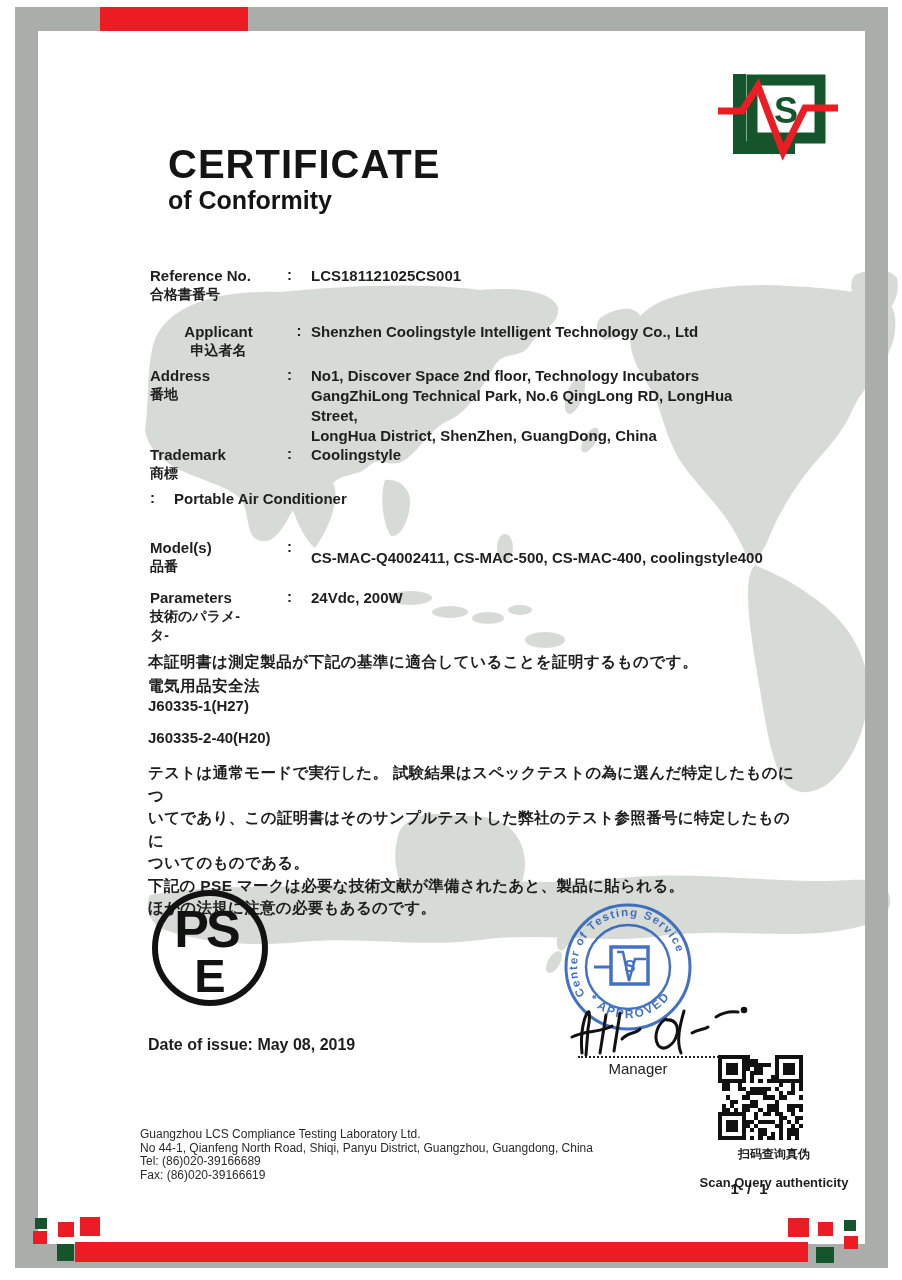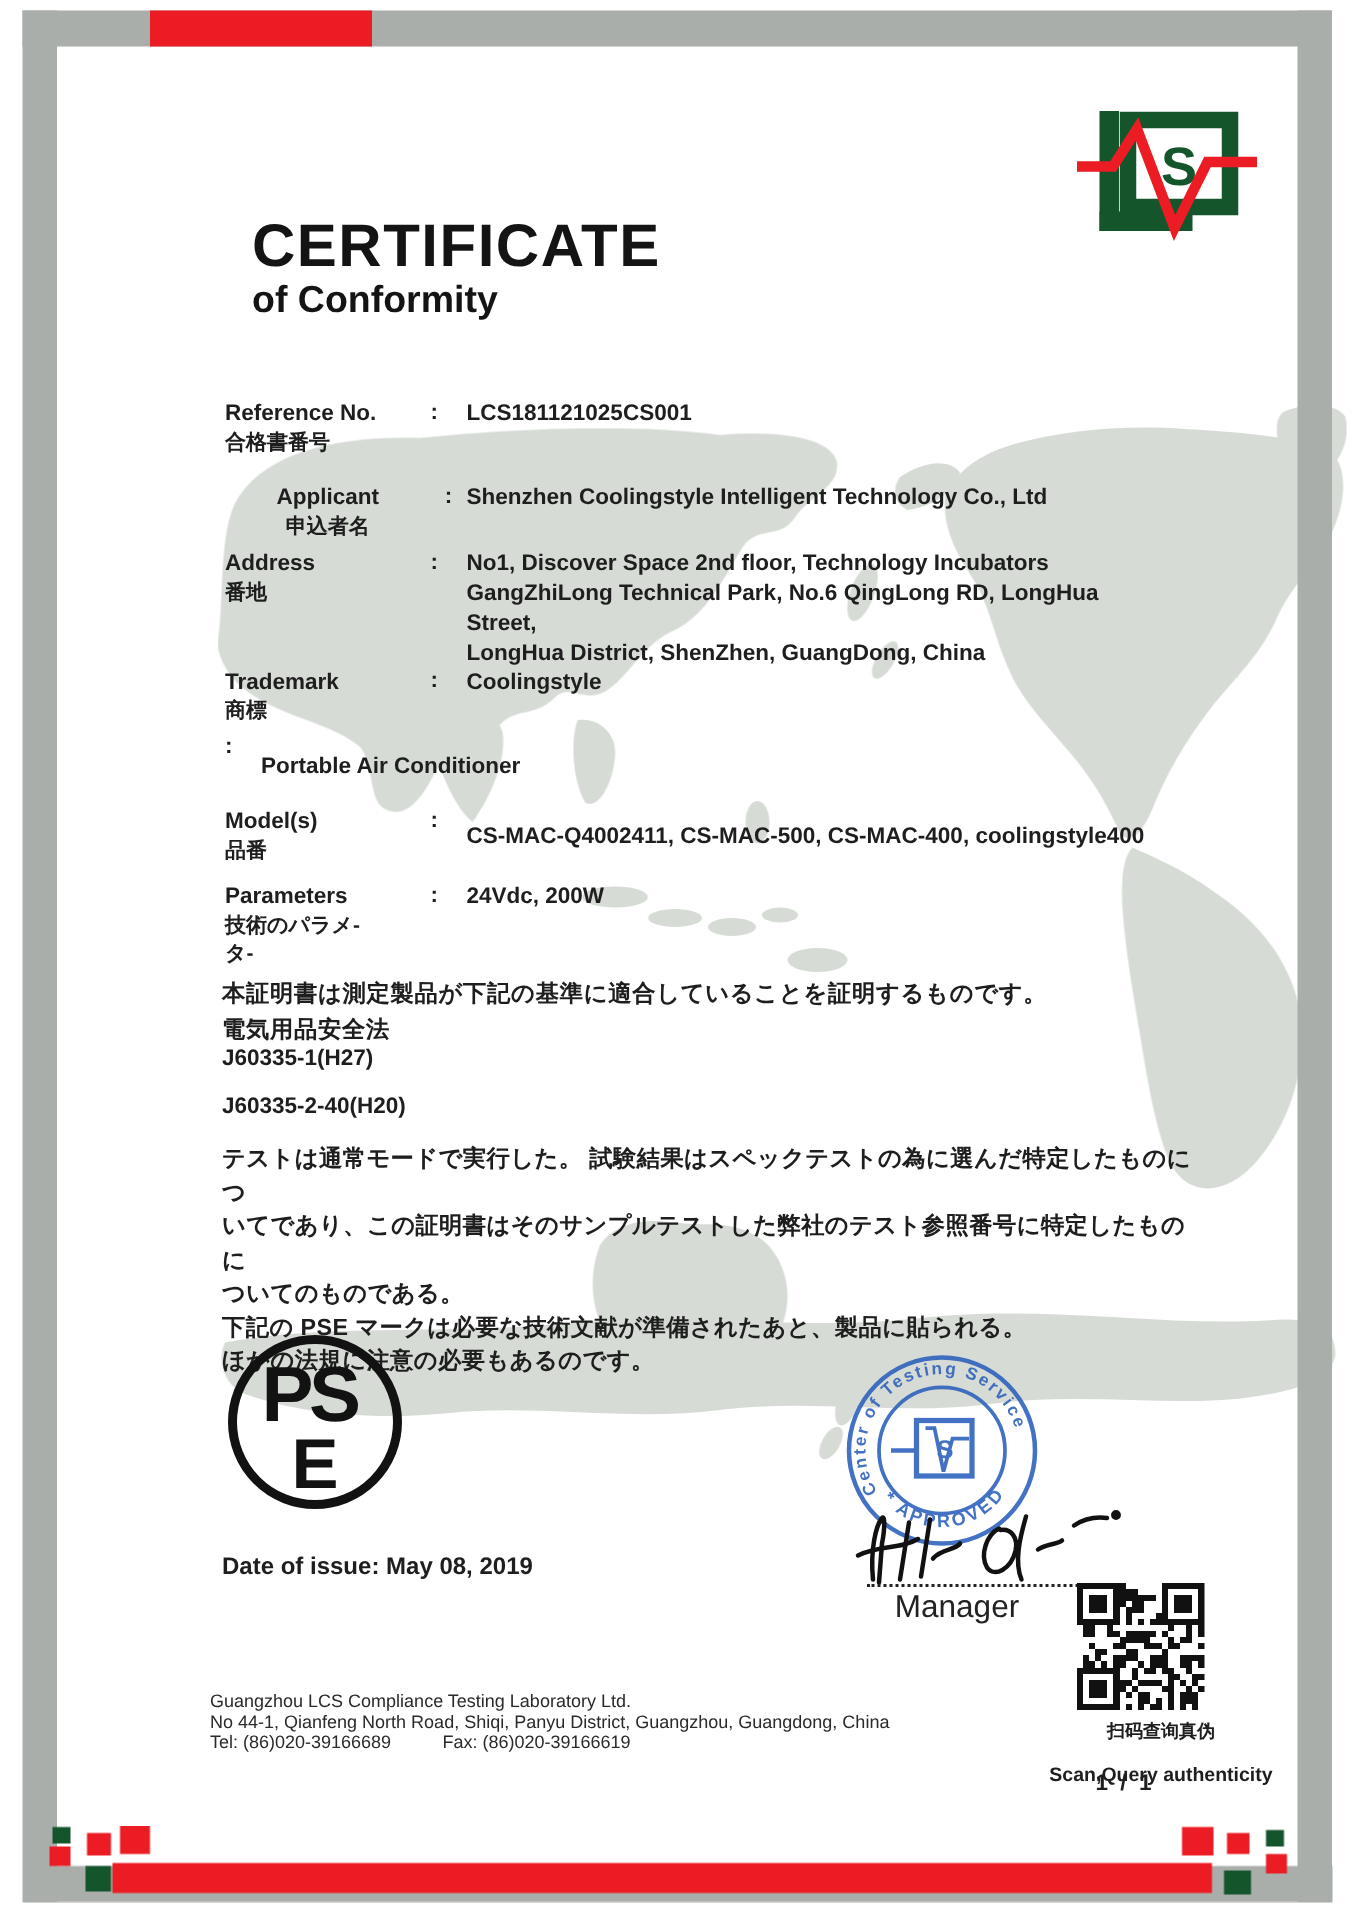--- a/index.html
+++ b/index.html
@@ -23,28 +23,28 @@
   .f-value{font-size:15px;font-weight:700;line-height:20px;white-space:pre-line;}
   
   .jp-line{position:absolute;left:148px;font-size:15.5px;font-weight:600;letter-spacing:.5px;}
   .std-line{position:absolute;left:148px;font-size:15px;font-weight:700;}
   .notes{position:absolute;left:148px;top:762px;width:650px;font-size:15.5px;font-weight:600;
          line-height:22.5px;letter-spacing:.3px;white-space:pre-line;}
   
   .issue-date{position:absolute;left:148px;top:1036px;font-size:16px;font-weight:700;}
   
   .sig-line{position:absolute;left:578px;top:1038px;width:172px;border-bottom:2px dotted #222;height:18px;}
-  .manager{position:absolute;left:578px;top:1060px;width:120px;text-align:center;font-size:21px;color:#222;}
+  .manager{position:absolute;left:578px;top:1060px;width:120px;text-align:center;font-size:15px;color:#222;}
   
   .qr-caption-cn{position:absolute;left:690px;top:1146px;width:168px;text-align:center;font-size:12px;font-weight:700;}
   .qr-caption-en{position:absolute;left:690px;top:1163px;width:168px;text-align:center;font-size:13px;font-weight:700;margin-top:12px;}
   .page-num{position:absolute;left:690px;top:1180px;width:120px;text-align:center;font-size:15px;font-weight:700;letter-spacing:2px;}
   
   .footer{position:absolute;left:140px;top:1128px;width:560px;font-size:12px;line-height:13.5px;color:#2a2a2a;}
-  .footer .contact-row{display:flex;}
+  .footer .contact-row{display:flex;flex-direction:column;}
   .footer .contact-row .cl{width:155px;flex:none;}
   .muted-bg{position:absolute;left:0;top:0;width:902px;height:1280px;}
 </style>
 </head>
 <body>
 
 <div class="page">
 
   <svg class="muted-bg" viewBox="0 0 902 1280">
     <g fill="#ccd3cb" opacity="0.8" stroke="none">
@@ -129,21 +129,21 @@
       <div class="field-row" style="top: 445px;">
         <div class="f-label">
           <div class="en">Trademark</div>
           <div class="jp">商標</div>
         </div>
         <div class="f-colon">:</div>
         <div class="f-value" style="margin-top: 0px;">Coolingstyle</div>
       </div>
       <div class="field-row" style="top: 489px;">
         <div class="f-colon">:</div>
-        <div class="f-value" style="margin-top: 12px;">Portable Air Conditioner</div>
+        <div class="f-value" style="margin-top: 0px;">Portable Air Conditioner</div>
       </div>
       <div class="field-row" style="top: 538px;">
         <div class="f-label">
           <div class="en">Model(s)</div>
           <div class="jp">品番</div>
         </div>
         <div class="f-colon">:</div>
         <div class="f-value" style="margin-top: 10px;">CS-MAC-Q4002411, CS-MAC-500, CS-MAC-400, coolingstyle400</div>
       </div>
       <div class="field-row" style="top: 588px;">

